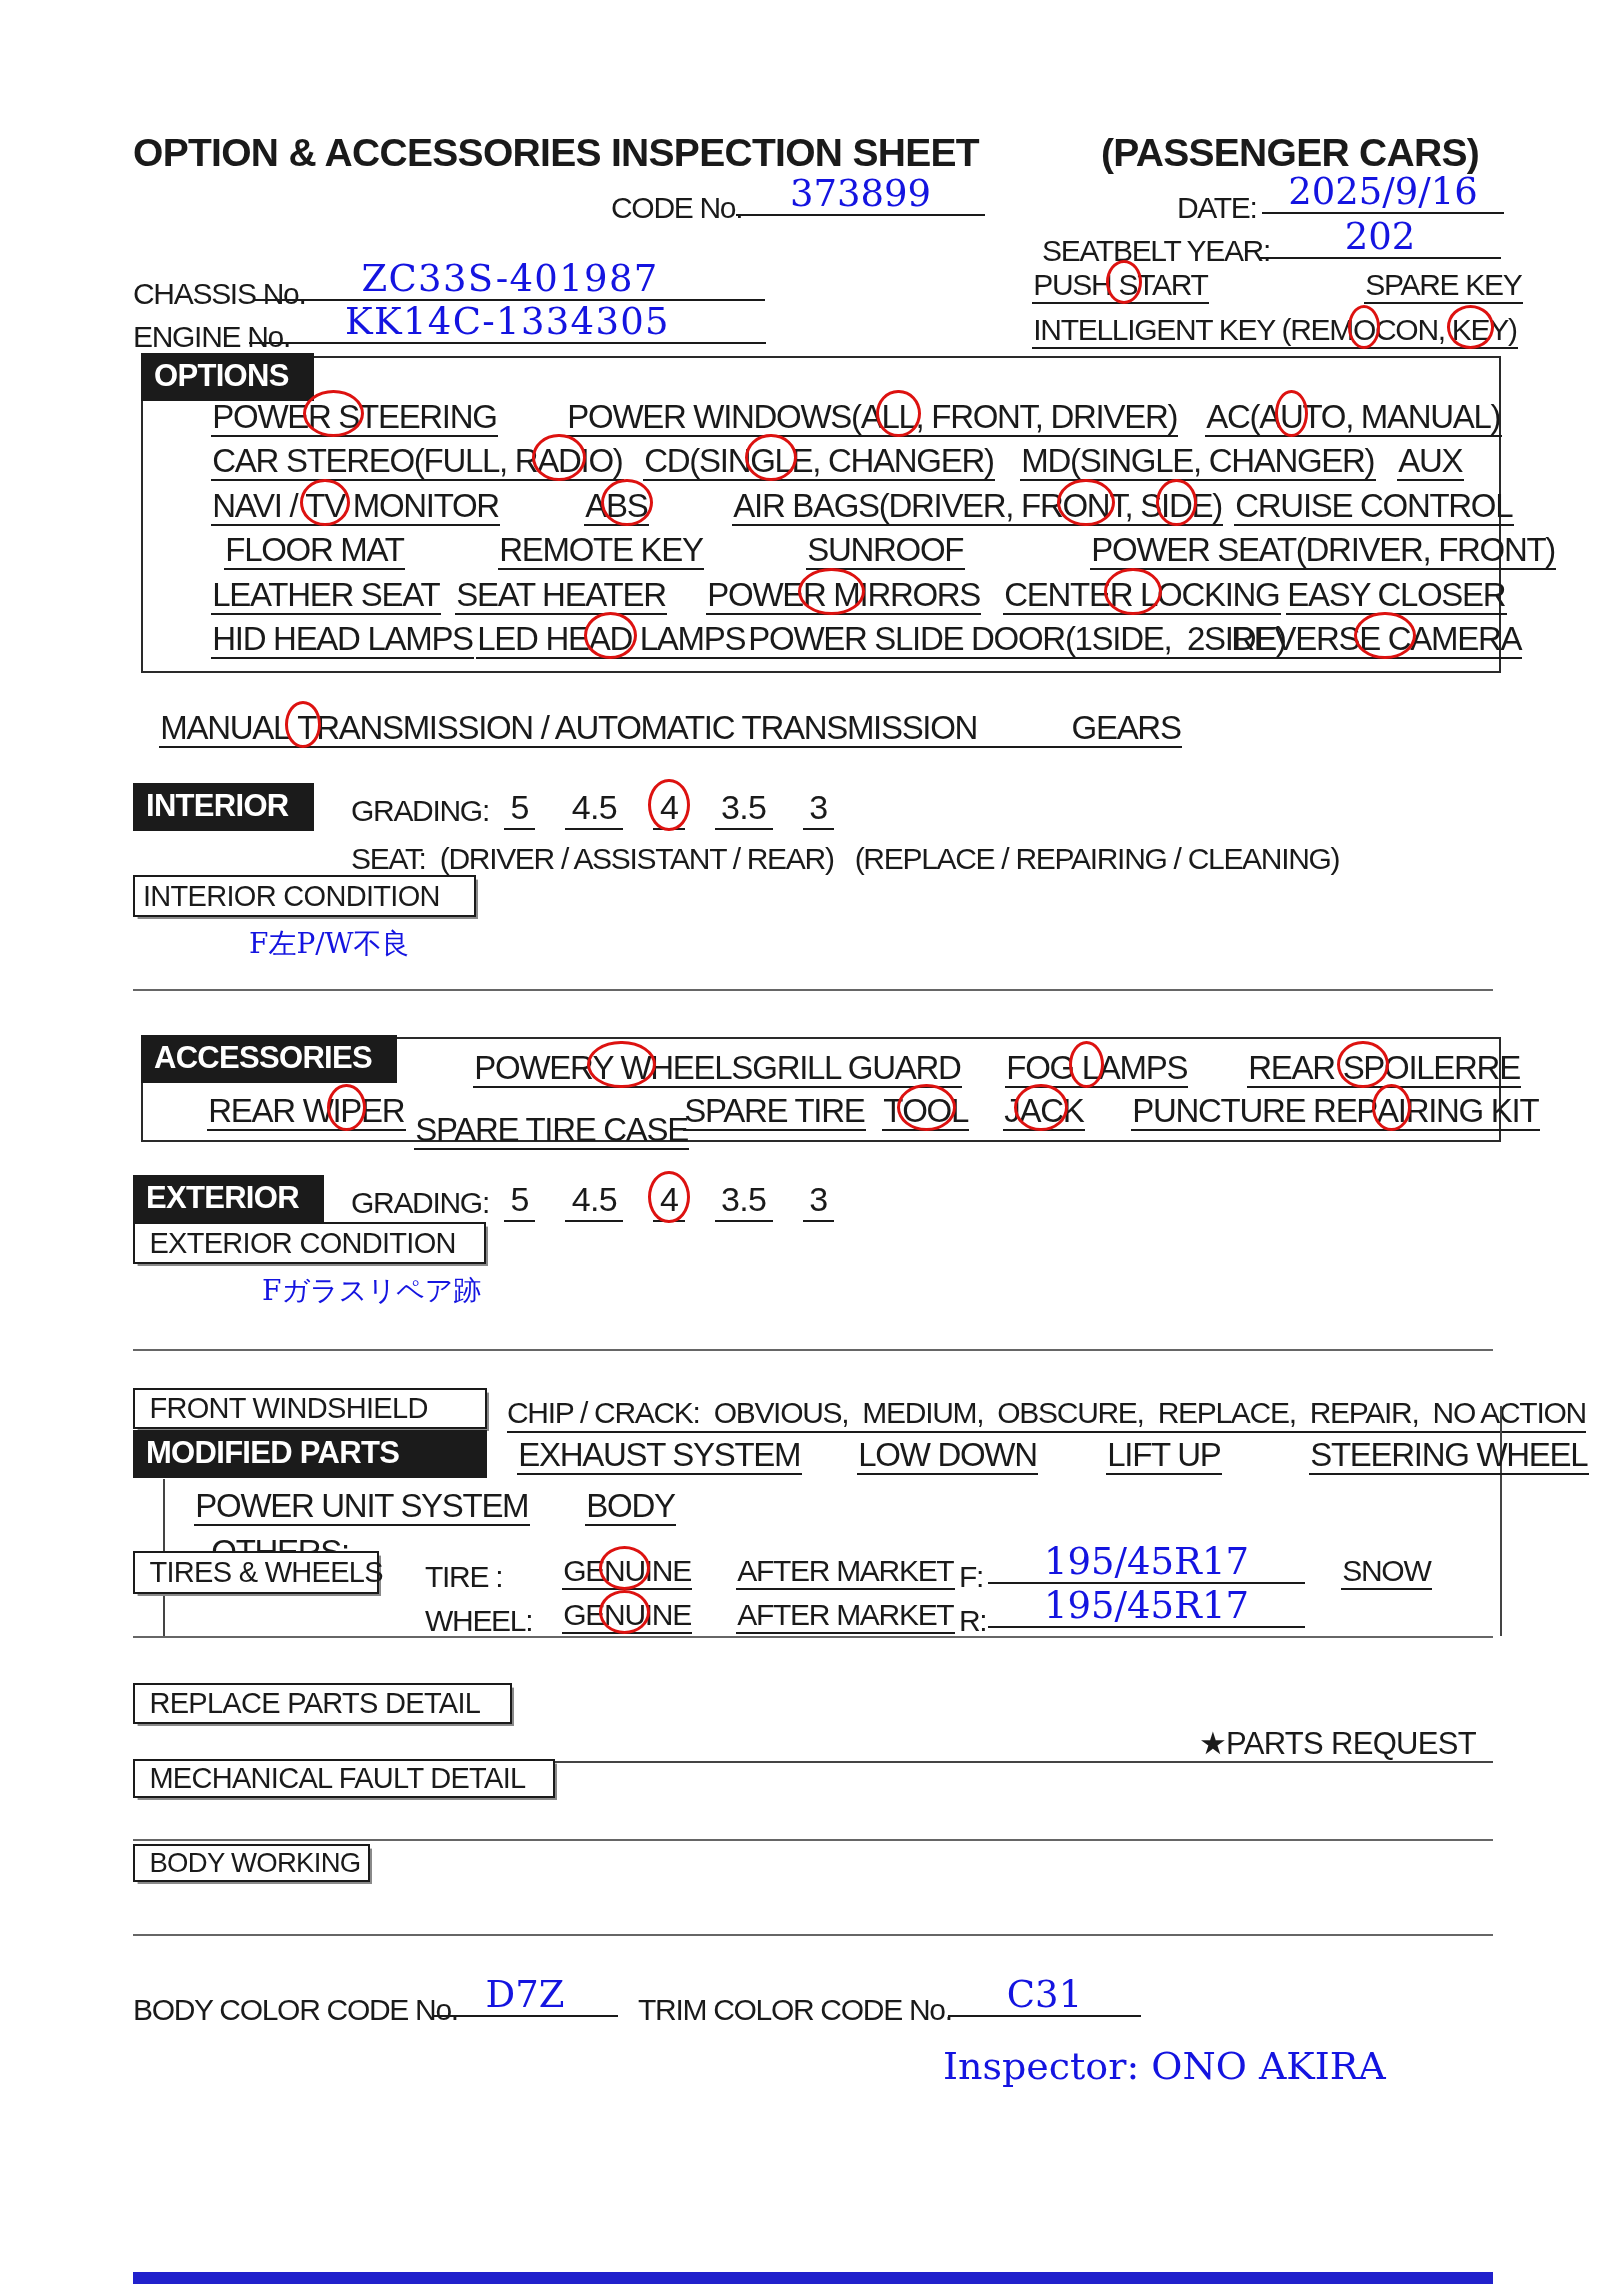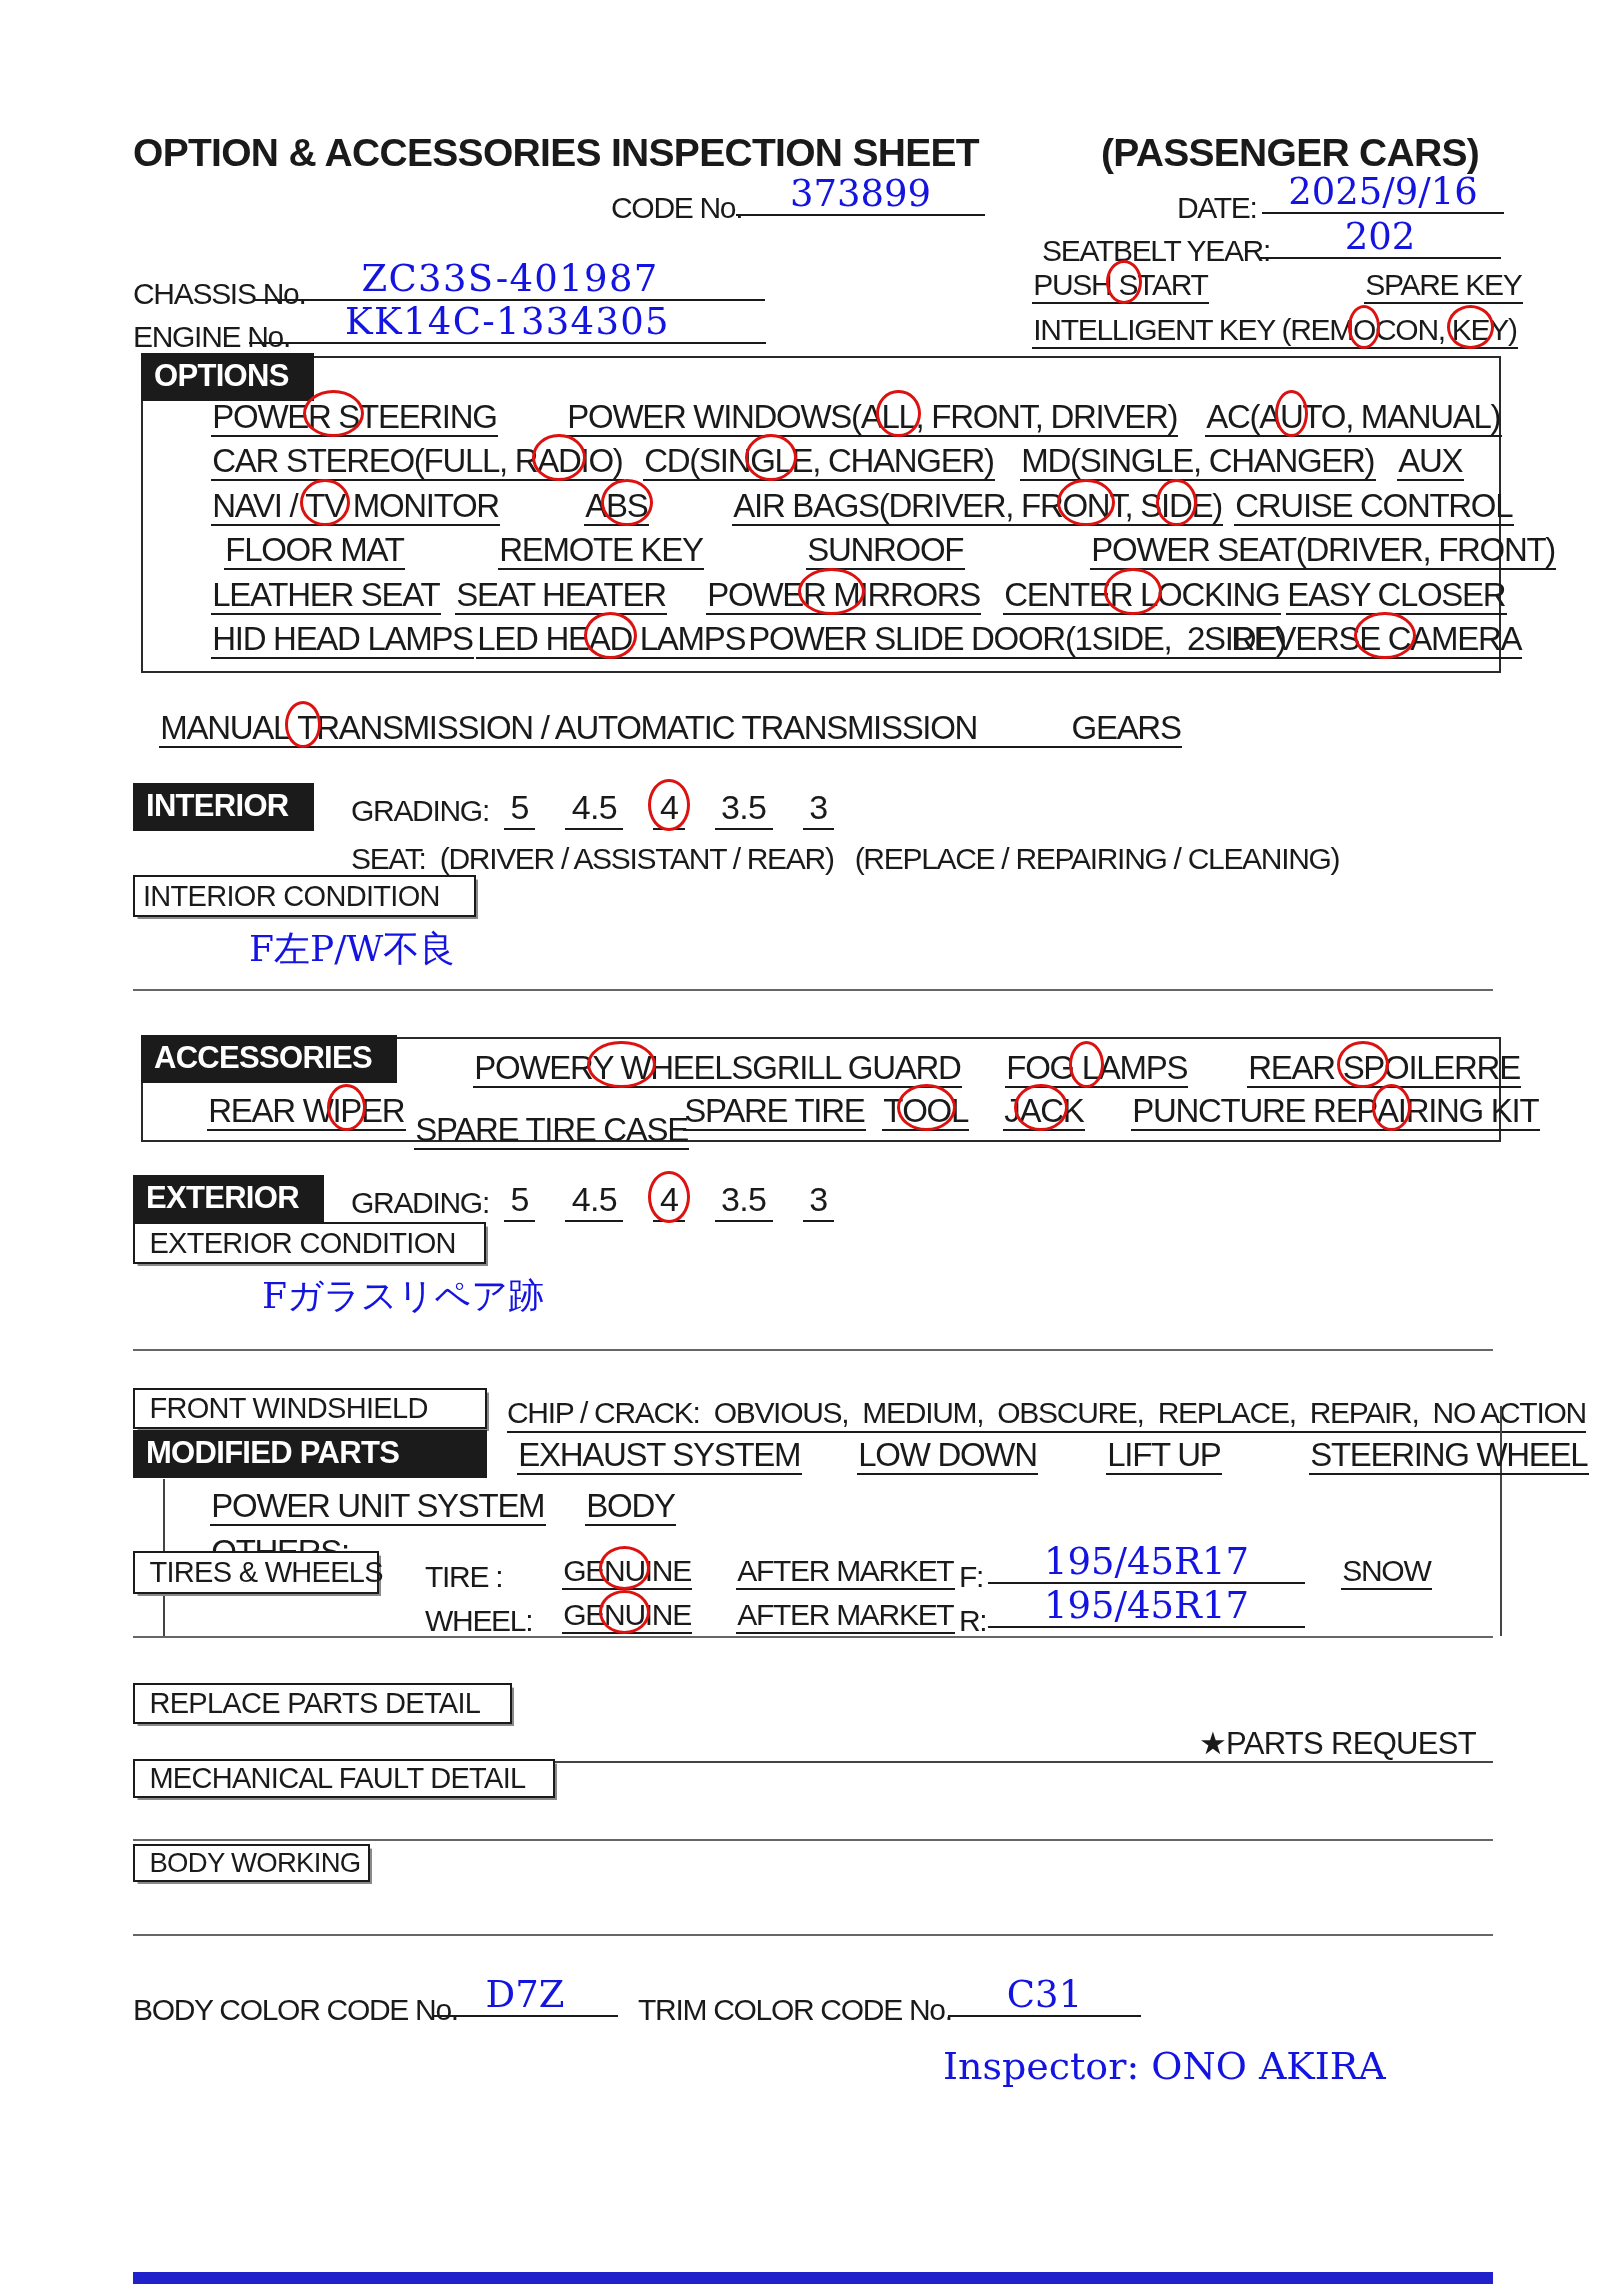--- a/index.html
+++ b/index.html
@@ -12,21 +12,21 @@
   .lbl { font-size:30px; letter-spacing:-1.3px; line-height:1.1; }
   .big { font-size:39px; font-weight:bold; letter-spacing:-0.7px; }
   .opt { font-size:33px; letter-spacing:-1.3px; line-height:1.08;
          border-bottom:2.6px solid #1a1a1a; padding:0 1.3px 0.7px 1.3px;text-align:center; }
   .tab { background:#1b1b1b; color:#ffffff; font-weight:bold; font-size:31px;
          letter-spacing:-0.7px; padding:6.5px 25px 9.2px 13px; line-height:1.05; }
   .lblbox { border:2.6px solid #1a1a1a; background:#fff; font-size:29px; letter-spacing:-0.7px;
             box-shadow:3.3px 3.3px 0 -1.3px #8a8a8a; display:flex; align-items:center; padding-left:14.4px; }
   .fill { border-bottom:2.6px solid #1a1a1a; text-align:center; }
   .blue { color:#1414e0; font-family:"DejaVu Serif", serif; font-size:37px; line-height:1.05; }
-  .bluehand { color:#1414e0; font-family:"DejaVu Serif", serif; font-size:36px;text-align:right; }
+  .bluehand { color:#1414e0; font-family:"DejaVu Serif", serif; font-size:28px;text-align:right; }
   .grades { display:flex; gap:30px; font-size:34px; letter-spacing:-0.7px; }
   .grades span { border-bottom:2px solid #1a1a1a; padding:0 6.5px 1.3px 6.5px; }
   .hr { background:#666; height:2px; }
   .vr { background:#444; width:2px; }
   .box { border:2px solid #2a2a2a; }
   .circ { position:relative; display:inline-block; }
   .circ::after {
     content:""; position:absolute; left:-5.2px; right:-5.2px; top:-9.2px; bottom:-2.6px;
     border:3.3px solid #dd1210; border-radius:50%; pointer-events:none;
   }
@@ -123,21 +123,21 @@
   <div class="abs lblbox" style="left:133px; top:1388px; width:354px; height:41px;">FRONT WINDSHIELD</div>
   <div class="abs lbl" style="left:507px; top:1396px; border-bottom:2.6px solid #1a1a1a; padding-bottom:2px;">CHIP / CRACK:  OBVIOUS,  MEDIUM,  OBSCURE,  REPLACE,  REPAIR,  NO ACTION</div>
 
   <div class="abs vr" style="left:1500px; top:1406px; height:230px;"></div>
   <div class="abs vr" style="left:163px; top:1479px; height:157px;"></div>
   <div class="abs tab" style="left:133px; top:1430px; width:354px;">MODIFIED PARTS</div>
   <div class="abs opt" style="left:517px;  top:1437px;"><span>EXHAUST SYSTEM</span></div>
   <div class="abs opt" style="left:857px; top:1437px;"><span>LOW DOWN</span></div>
   <div class="abs opt" style="left:1106px; top:1437px;"><span>LIFT UP</span></div>
   <div class="abs opt" style="left:1309px; top:1437px;"><span>STEERING WHEEL</span></div>
-  <div class="abs opt" style="left:210px;  top:1488px;"><span>POWER UNIT SYSTEM</span></div>
+  <div class="abs opt" style="left:194px;  top:1488px;"><span>POWER UNIT SYSTEM</span></div>
   <div class="abs opt" style="left:585px;  top:1488px;"><span>BODY</span></div>
   <div class="abs opt" style="left:210px;  top:1534px;"><span>OTHERS:</span></div>
 
   <div class="abs lblbox" style="left:133px; top:1551px; width:246px; height:43px;">TIRES &amp; WHEELS</div>
   <div class="abs lbl" style="left:425px;  top:1560px;">TIRE :</div>
   <div class="abs opt" style="left:562px;  top:1555px; font-size:30px;"><span>GE</span><span class="circ">NU</span><span>INE</span></div>
   <div class="abs opt" style="left:736px; top:1555px; font-size:30px;"><span>AFTER MARKET</span></div>
   <div class="abs lbl" style="left:959px; top:1560px;">F:</div>
   <div class="abs fill blue" style="left:988px; top:1543px; width:317px;">195/45R17</div>
   <div class="abs opt" style="left:1341px; top:1555px; font-size:30px;"><span>SNOW</span></div>

